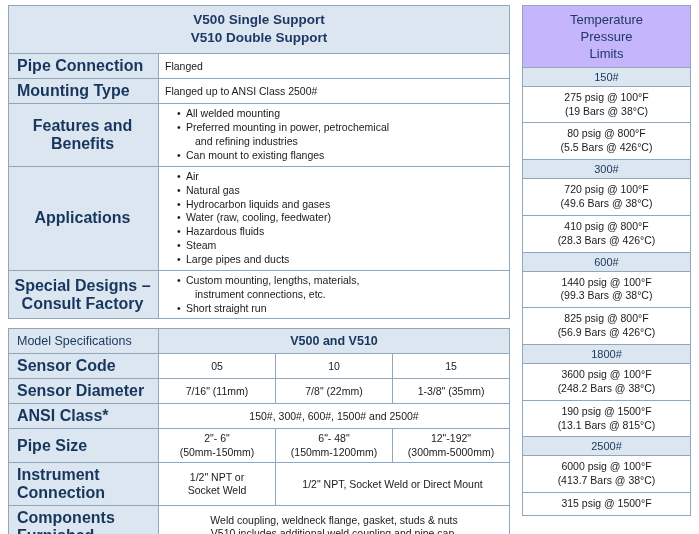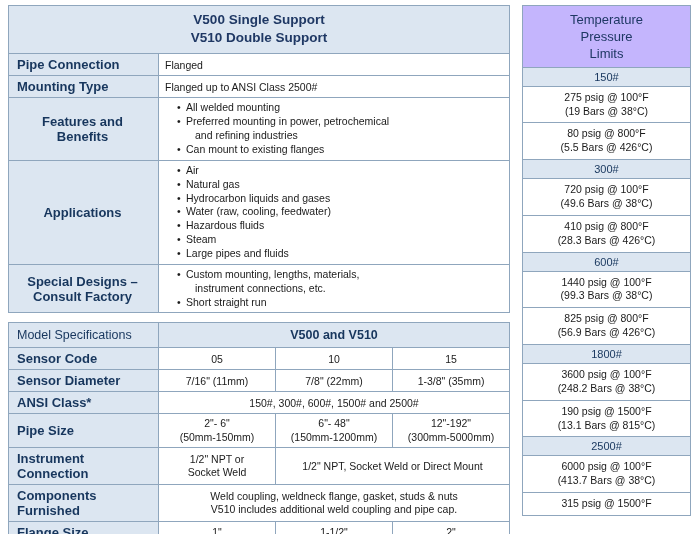--- a/index.html
+++ b/index.html
@@ -54,21 +54,21 @@
     font-size: 13.5px;
     padding: 5px 4px 6px 4px;
     line-height: 1.35;
   }
   .title-cell .ln { display: block; }
 
   .rowlabel {
     background: #dce6f1;
     color: #17365d;
     font-weight: bold;
-    font-size: 13px;
+    font-size: 16px;
     text-align: left;
     padding-left: 8px;
   }
   .rowlabel.center {
     text-align: center;
     padding-left: 4px;
   }
   .cell {
     background: #ffffff;
     font-size: 10.5px;
@@ -202,21 +202,21 @@
         <tr>
           <td class="rowlabel center">Applications</td>
           <td class="cell">
             <ul class="bullets">
               <li><span>Air</span></li>
               <li><span>Natural gas</span></li>
               <li><span>Hydrocarbon liquids and gases</span></li>
               <li><span>Water (raw, cooling, feedwater)</span></li>
               <li><span>Hazardous fluids</span></li>
               <li><span>Steam</span></li>
-              <li><span>Large pipes and fluids</span></li>
+              <li><span>Large pipes and ducts</span></li>
             </ul>
           </td>
         </tr>
         <tr>
           <td class="rowlabel center">
             <span>Special Designs –</span><br>
             <span>Consult Factory</span>
           </td>
           <td class="cell">
             <ul class="bullets">

